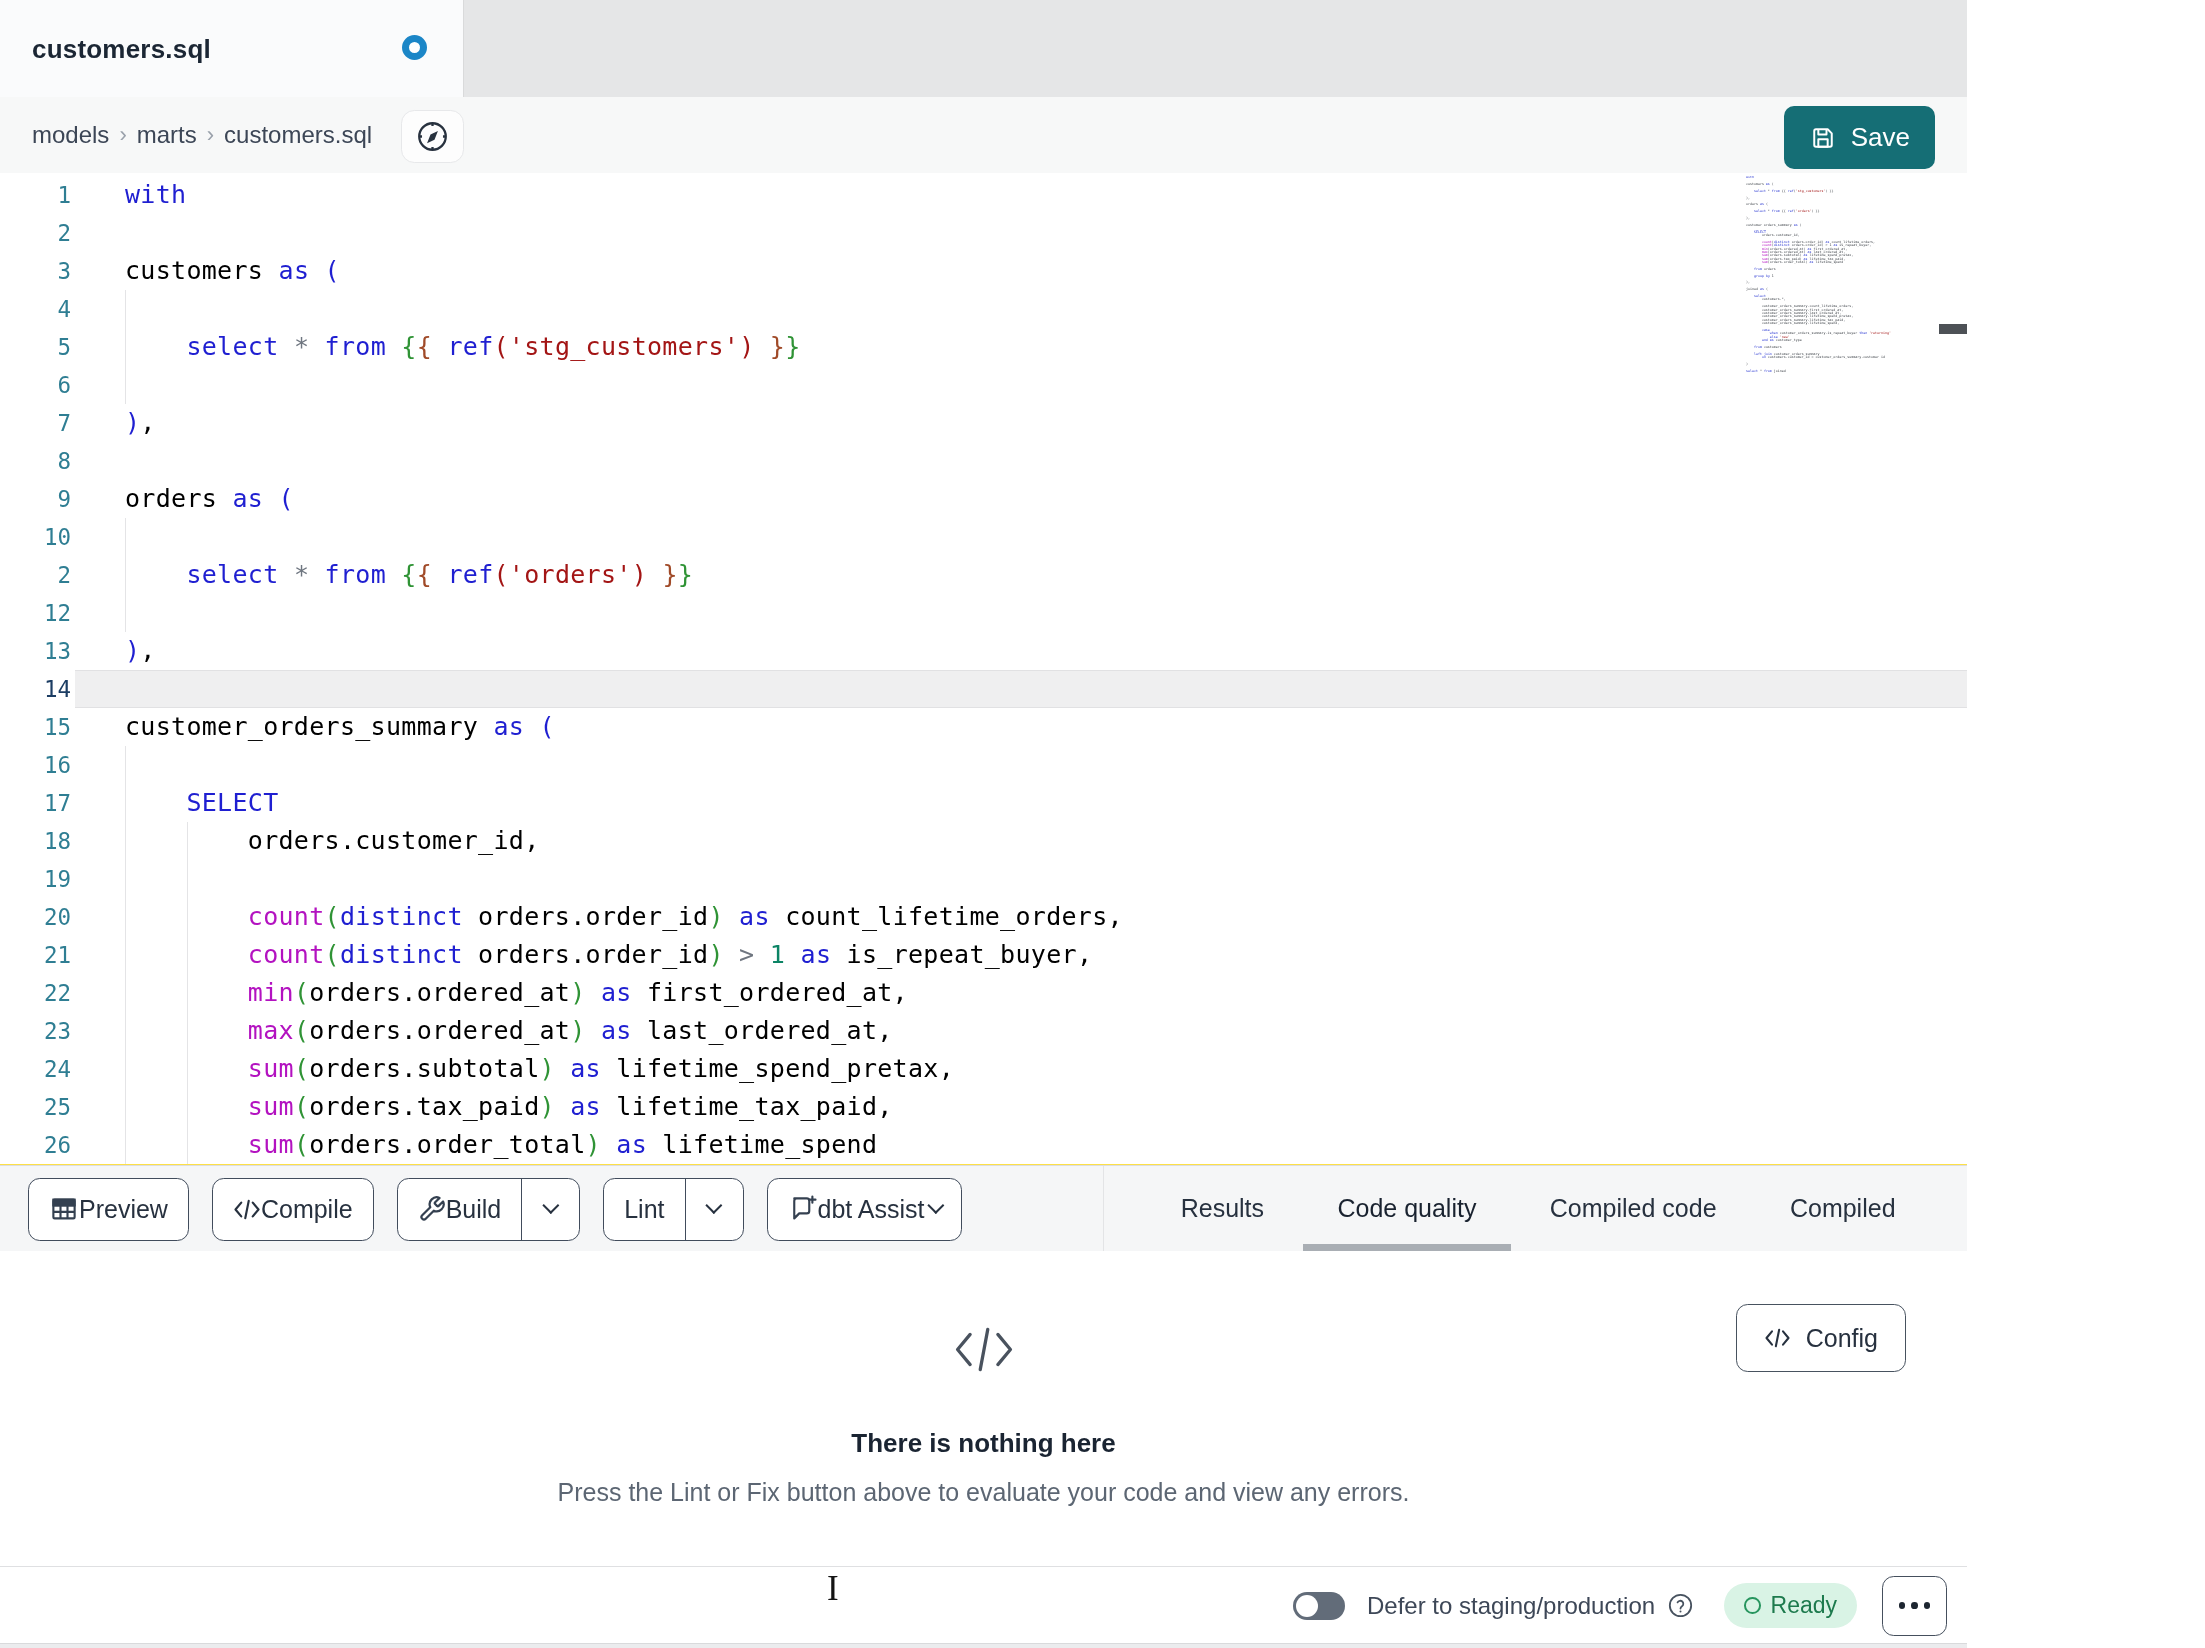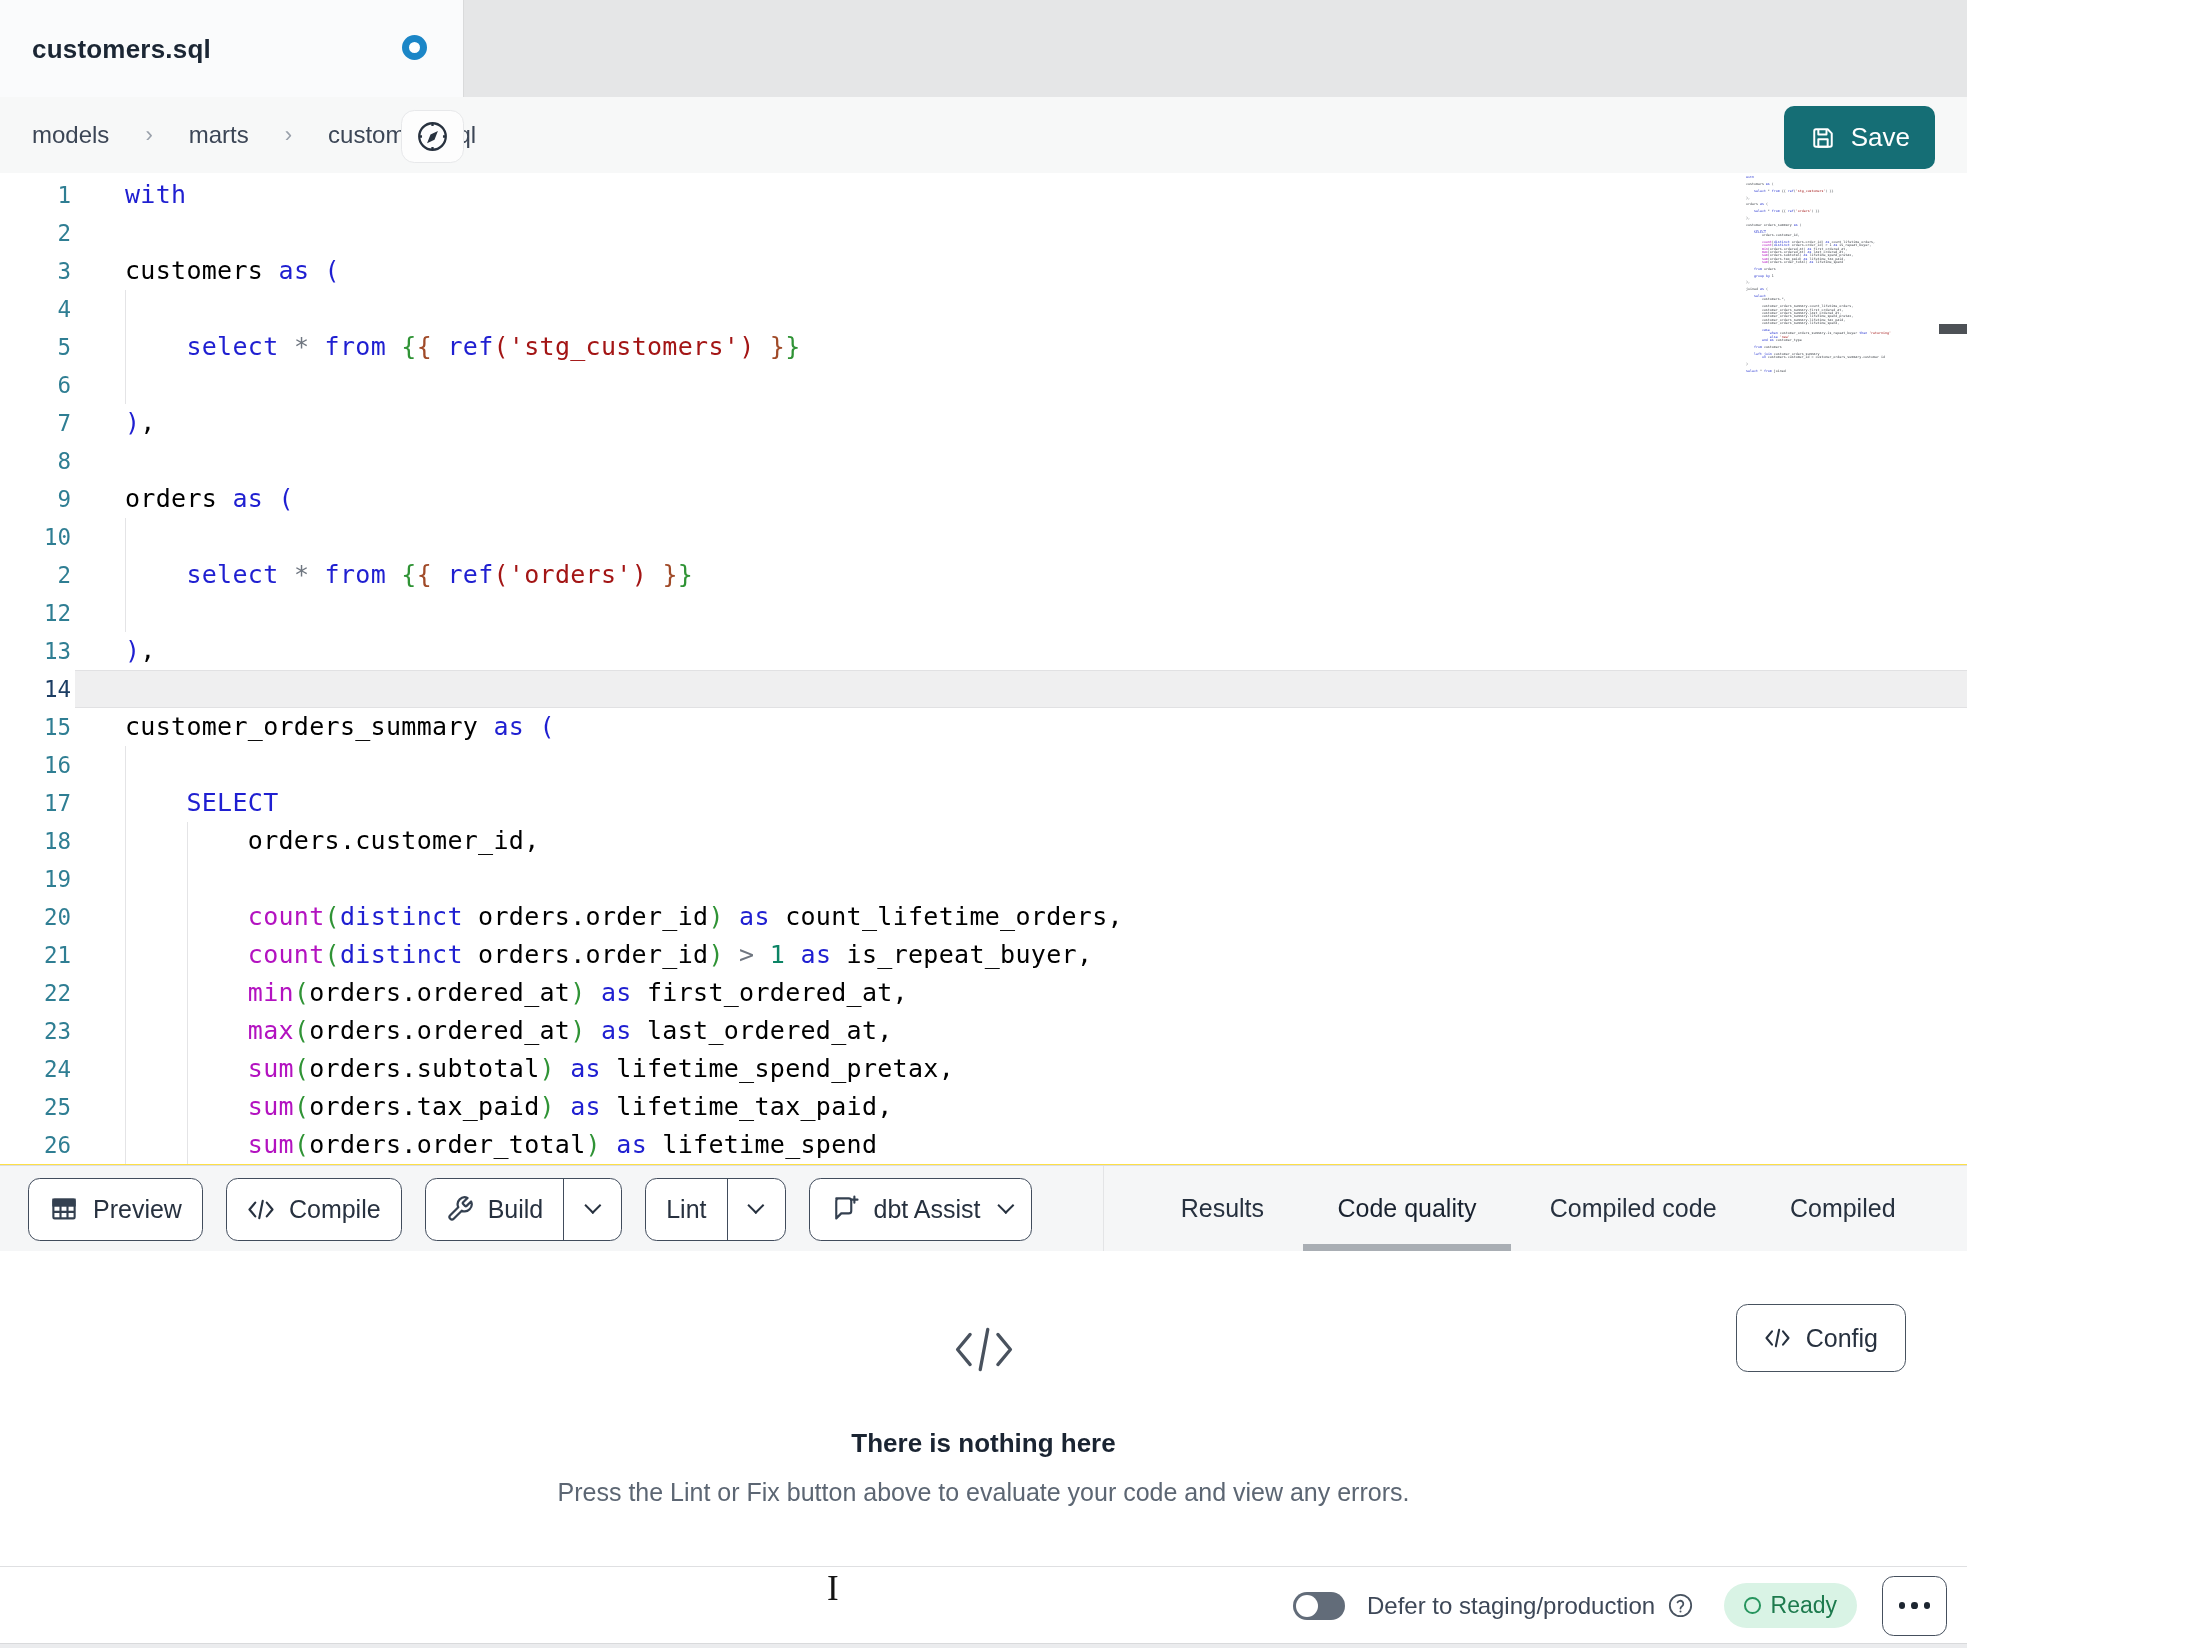--- a/index.html
+++ b/index.html
@@ -15,21 +15,21 @@
              font-size:26px;font-weight:bold;color:#1b2634;letter-spacing:0.2px;}
   .dirty-dot{position:absolute;left:402px;top:35px;width:25px;height:25px;border-radius:50%;
              border:7.5px solid #1b86c7;background:#fff;}
   .newtab-divider{position:absolute;left:2105px;top:0;width:0.8px;height:97px;background:#cfd0d2;}
   .newtab-btn{position:absolute;left:2106px;right:0;top:0;bottom:0;display:flex;align-items:center;
               justify-content:center;color:#4d5662;font-size:45px;font-weight:200;cursor:pointer;}
 
   
   .crumbbar{position:absolute;top:97px;left:0;right:0;height:77px;background:#f7f8f8;
             border-bottom:0.8px solid #e4e5e6;}
-  .crumbs{position:absolute;left:32px;top:0;height:100%;display:flex;align-items:center;gap:36px;
+  .crumbs{position:absolute;left:32px;top:0;height:100%;display:flex;align-items:center;gap:10px;
           font-size:24px;color:#3c4656;}
   .crumb-sep{color:#9aa1ab;font-size:22px;}
   .compass-btn{position:absolute;left:401px;top:13.3px;width:63px;height:53px;background:#fdfdfd;
                border:0.8px solid #e7e8ea;border-radius:13.3px;display:flex;align-items:center;
                justify-content:center;cursor:pointer;}
   .save-btn{position:absolute;right:32px;top:9.2px;height:63px;padding:0 25px;background:#156e75;
             border:none;border-radius:10px;display:flex;align-items:center;gap:13.3px;color:#fff;
             font-size:26px;font-family:"Liberation Sans",sans-serif;cursor:pointer;}
 
   
@@ -53,21 +53,21 @@
   .m-k{color:#2230d0}.m-f{color:#b312c0}.m-s{color:#a31515}
   .mm-thumb{position:absolute;right:0;top:151px;width:28px;height:10px;background:#4d5156;cursor:pointer;}
 
   
   .toolbar{position:absolute;top:1165px;left:0;right:0;height:86px;background:#f5f6f7;
            border-top:0.8px solid #dcdddf;}
   .tb-left{position:absolute;left:28px;top:11.7px;display:flex;gap:23px;}
   .tbtn{display:flex;align-items:stretch;height:63px;background:#fff;border:1.7px solid #414c5c;
         border-radius:11.7px;color:#27313f;font-size:25px;padding:0;cursor:pointer;
         font-family:"Liberation Sans",sans-serif;}
-  .tbtn .main{display:flex;align-items:center;gap:14px;padding:0 20px;}
+  .tbtn .main{display:flex;align-items:center;gap:0;padding:0 20px;}
   .tbtn .chevcell{display:flex;align-items:center;justify-content:center;width:58px;
                   border-left:1.7px solid #414c5c;cursor:pointer;}
   .chev{display:inline-block;width:11.7px;height:11.7px;border-right:2.5px solid #27313f;
         border-bottom:2.5px solid #27313f;transform:rotate(45deg) translate(-2.5px,-2.5px);}
   .chev-inline{margin-left:5px;}
   .ticon{display:flex;align-items:center;}
   .tb-divider{position:absolute;left:1103px;top:0;bottom:0;width:0.8px;background:#e3e4e6;}
   .ptabs{position:absolute;left:1179px;top:0;bottom:0;display:flex;gap:70px;}
   .ptab{display:flex;align-items:center;position:relative;font-size:25px;color:#27313f;
         padding:0 1.7px;cursor:pointer;}

